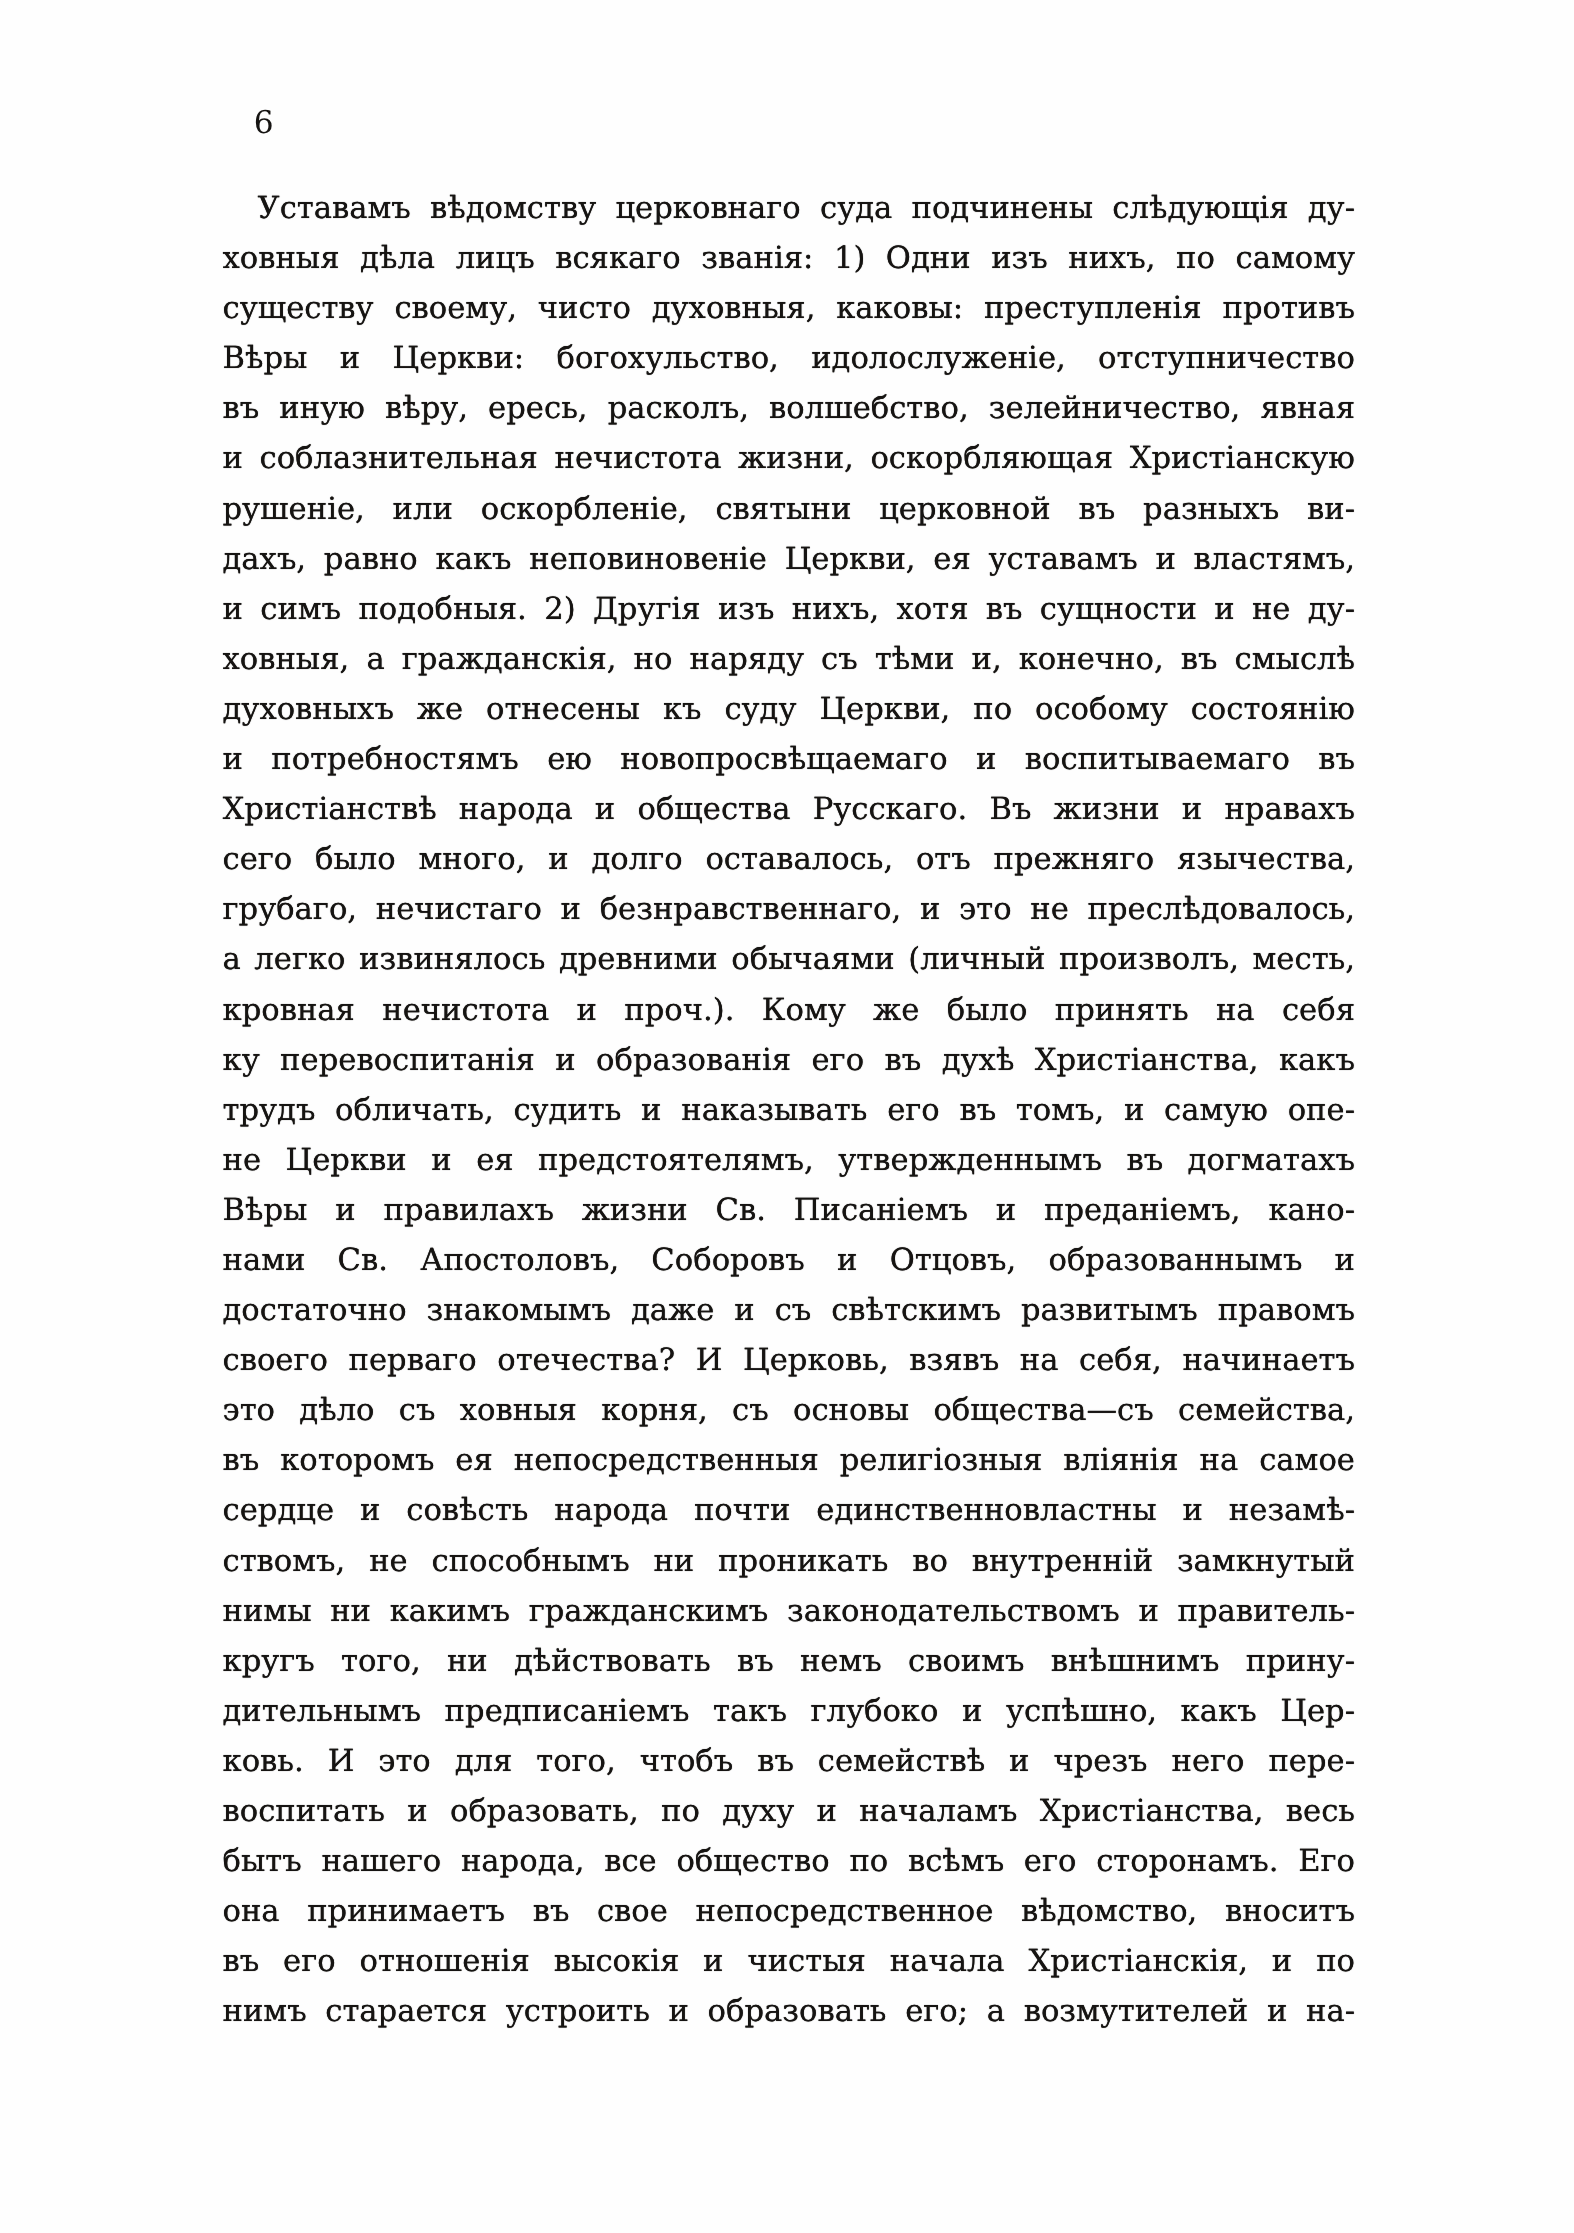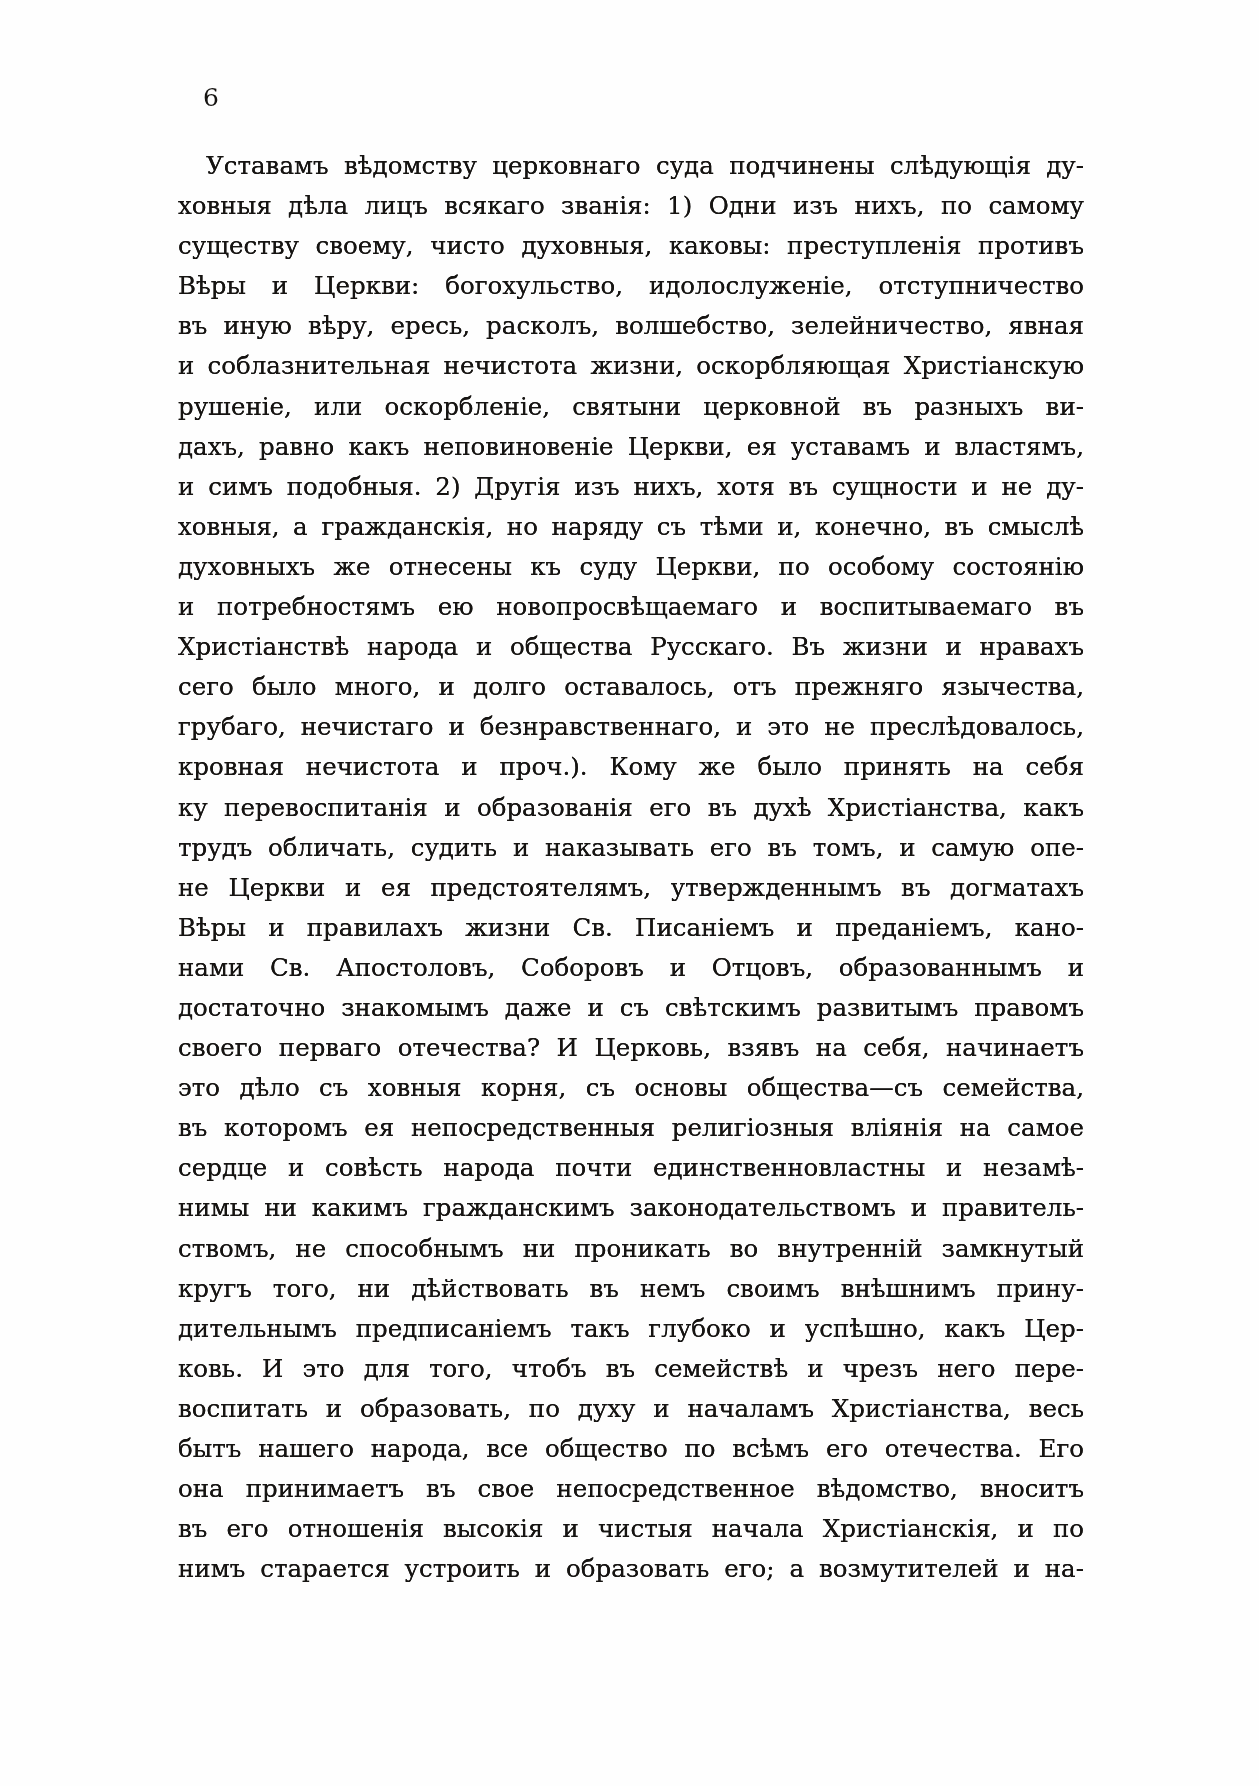--- a/index.html
+++ b/index.html
@@ -73,35 +73,36 @@
       <div class="line"><span>и соблазнительная нечистота жизни, оскорбляющая Христіанскую</span></div>
       <div class="line"><span>рушеніе, или оскорбленіе, святыни церковной въ разныхъ ви-</span></div>
       <div class="line"><span>дахъ, равно какъ неповиновеніе Церкви, ея уставамъ и властямъ,</span></div>
       <div class="line"><span>и симъ подобныя. 2) Другія изъ нихъ, хотя въ сущности и не ду-</span></div>
       <div class="line"><span>ховныя, а гражданскія, но наряду съ тѣми и, конечно, въ смыслѣ</span></div>
       <div class="line"><span>духовныхъ же отнесены къ суду Церкви, по особому состоянію</span></div>
       <div class="line"><span>и потребностямъ ею новопросвѣщаемаго и воспитываемаго въ</span></div>
       <div class="line"><span>Христіанствѣ народа и общества Русскаго. Въ жизни и нравахъ</span></div>
       <div class="line"><span>сего было много, и долго оставалось, отъ прежняго язычества,</span></div>
       <div class="line"><span>грубаго, нечистаго и безнравственнаго, и это не преслѣдовалось,</span></div>
+      <div class="line"><span>а легко извинялось древними обычаями (личный произволъ, месть,</span></div>
       <div class="line"><span>кровная нечистота и проч.). Кому же было принять на себя</span></div>
       <div class="line"><span>ку перевоспитанія и образованія его въ духѣ Христіанства, какъ</span></div>
       <div class="line"><span>трудъ обличать, судить и наказывать его въ томъ, и самую опе-</span></div>
       <div class="line"><span>не Церкви и ея предстоятелямъ, утвержденнымъ въ догматахъ</span></div>
       <div class="line"><span>Вѣры и правилахъ жизни Св. Писаніемъ и преданіемъ, кано-</span></div>
       <div class="line"><span>нами Св. Апостоловъ, Соборовъ и Отцовъ, образованнымъ и</span></div>
       <div class="line"><span>достаточно знакомымъ даже и съ свѣтскимъ развитымъ правомъ</span></div>
       <div class="line"><span>своего перваго отечества? И Церковь, взявъ на себя, начинаетъ</span></div>
       <div class="line"><span>это дѣло съ ховныя корня, съ основы общества—съ </span><span class="seg-italic">семейства</span><span>,</span></div>
       <div class="line"><span>въ которомъ ея непосредственныя религіозныя вліянія на самое</span></div>
       <div class="line"><span>сердце и совѣсть народа почти единственновластны и незамѣ-</span></div>
+      <div class="line"><span>ствомъ, не способнымъ ни проникать во внутренній замкнутый</span></div>
       <div class="line"><span>нимы ни какимъ гражданскимъ законодательствомъ и правитель-</span></div>
-      <div class="line"><span>ствомъ, не способнымъ ни проникать во внутренній замкнутый</span></div>
       <div class="line"><span>кругъ того, ни дѣйствовать въ немъ своимъ внѣшнимъ прину-</span></div>
       <div class="line"><span>дительнымъ предписаніемъ такъ глубоко и успѣшно, какъ Цер-</span></div>
       <div class="line"><span>ковь. И это для того, чтобъ въ семействѣ и чрезъ него пере-</span></div>
       <div class="line"><span>воспитать и образовать, по духу и началамъ Христіанства, весь</span></div>
-      <div class="line"><span>бытъ нашего народа, все общество по всѣмъ его отечества. Его</span></div>
+      <div class="line"><span>бытъ нашего народа, все общество по всѣмъ его сторонамъ. Его</span></div>
       <div class="line"><span>она принимаетъ въ свое непосредственное вѣдомство, вноситъ</span></div>
       <div class="line"><span>въ его отношенія высокія и чистыя начала Христіанскія, и по</span></div>
       <div class="line"><span>нимъ старается устроить и образовать его; а возмутителей и на-</span></div>
     </div>
 </div>
 
 </body></html>

